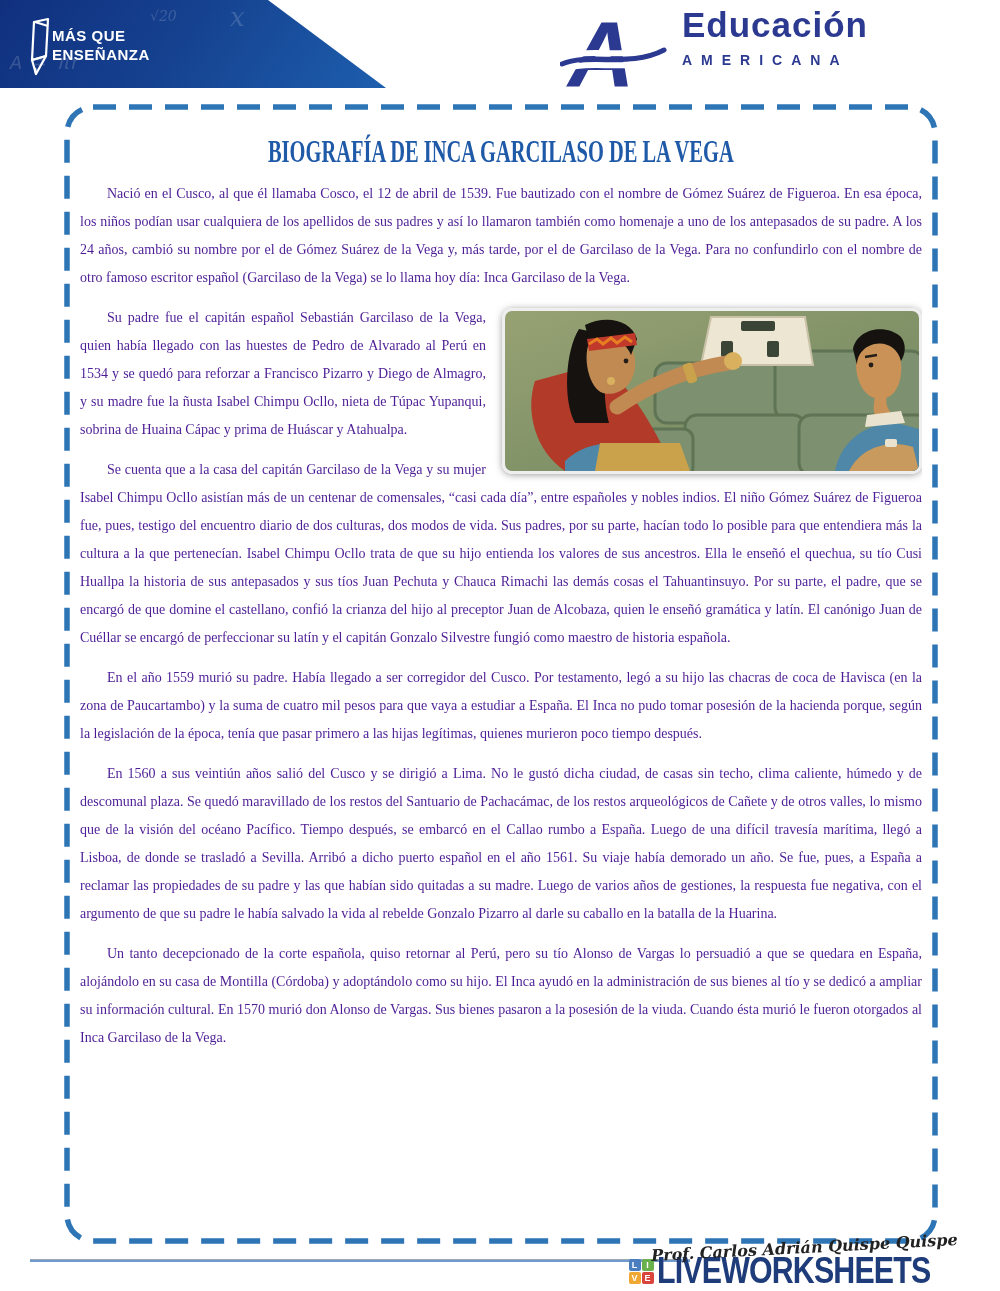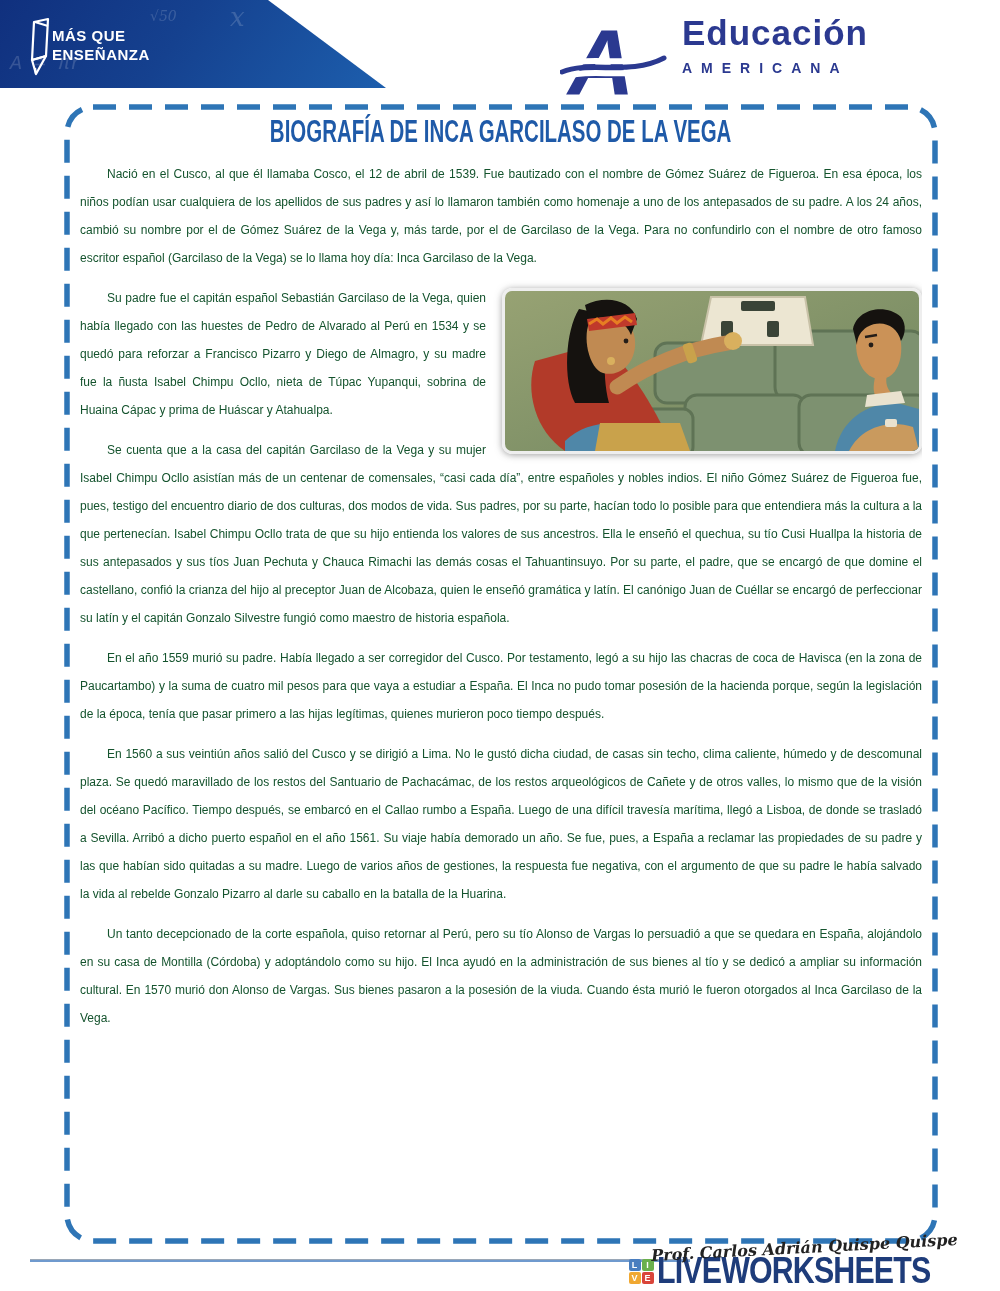--- a/index.html
+++ b/index.html
@@ -13,39 +13,39 @@
     clip-path:polygon(0 0,268px 0,386px 100%,0 100%); color:#fff; }
   .banner-doodle { position:absolute; color:rgba(255,255,255,0.16);
     font-family:"DejaVu Serif", serif; font-style:italic; pointer-events:none; }
   .d1 { left:230px; top:2px; font-size:26px; }
   .d2 { left:10px; top:52px; font-size:20px;font-family:Liberation Mono, monospace; }
   .d3 { left:150px; top:8px; font-size:14px; }
   .pencil { position:absolute; left:26px; top:16px; }
   .banner-text { position:absolute; left:52px; top:26px; font-weight:bold;
     font-size:15px; line-height:19px; letter-spacing:0.5px; }
 
-  .adv-logo { position:absolute; left:560px; top:16px; width:430px; height:86px; }
+  .adv-logo { position:absolute; left:560px; top:8px; width:430px; height:86px; }
   .adv-a { position:absolute; left:0; top:2px; }
   .adv-words { position:absolute; left:122px; top:0; color:#2b3990; }
   .adv-l1 { font-size:35px; font-weight:bold; line-height:34px; letter-spacing:1px; }
   .adv-l2 { font-size:35px; font-weight:bold; line-height:34px; letter-spacing:1px; }
   .adv-l3 { font-size:14px; font-weight:bold; letter-spacing:9px; margin-top:10px; }
 
   
   .frame { position:absolute; left:64px; top:104px; width:874px; height:1140px; }
   .frame-border { position:absolute; left:0; top:0; width:100%; height:100%; }
-  .frame-content { position:absolute; left:16px; top:2px; width:842px; height:1118px;
-    overflow:hidden; }
+  .frame-content { position:absolute; left:16px; top:22px; width:842px; height:1118px;
+    overflow:hidden;font-family:Liberation Serif, serif; }
 
   .doc-title-wrap { text-align:center; margin:8px 0 10px 0; }
   .doc-title { display:inline-block; font-weight:bold; font-size:31px; color:#1f5aa8;
     transform:scaleX(0.66); transform-origin:center; white-space:nowrap;
     letter-spacing:0px; }
 
-  .para { font-size:12px; line-height:28px; color:#14532d; text-align:justify;
+  .para { font-size:14px; line-height:28px; color:#4c1d95; text-align:justify;
     text-indent:27px; margin-bottom:12px; }
   .img-float { float:right; width:420px; height:166px; margin:4px 0 6px 16px;
     border-radius:10px; overflow:hidden; border:3px solid #eeeeee;
     box-shadow:0 1px 7px rgba(80,80,80,0.55); }
   .img-float svg { display:block; }
 
   
   .footer-line { position:absolute; left:30px; top:1259px; width:660px; height:3px;
     background:#6f9ace; border-top:1px solid #9aa7b6; }
   .lw-logo { position:absolute; right:10px; top:1250px; display:flex;
@@ -64,21 +64,21 @@
     font-size:16px; color:#222; transform:rotate(-3deg); white-space:nowrap; }
 </style>
 </head>
 <body>
 
 <div class="page">
 
   <div class="banner">
     <span class="banner-doodle d1">x</span>
     <span class="banner-doodle d2">A = πr</span>
-    <span class="banner-doodle d3">√50</span>
+    <span class="banner-doodle d3">√20</span>
     <span class="pencil">
       <svg width="26" height="62" viewBox="0 0 26 62">
         <g fill="none" stroke="#ffffff" stroke-width="2.2" stroke-linejoin="round">
           <path d="M8 6 L22 3 L20 40 L6 44 Z"></path>
           <path d="M6 44 L20 40 L10 58 Z"></path>
           <path d="M10 58 L9 52"></path>
           <path d="M9 6 L22 10"></path>
         </g>
       </svg>
     </span>

